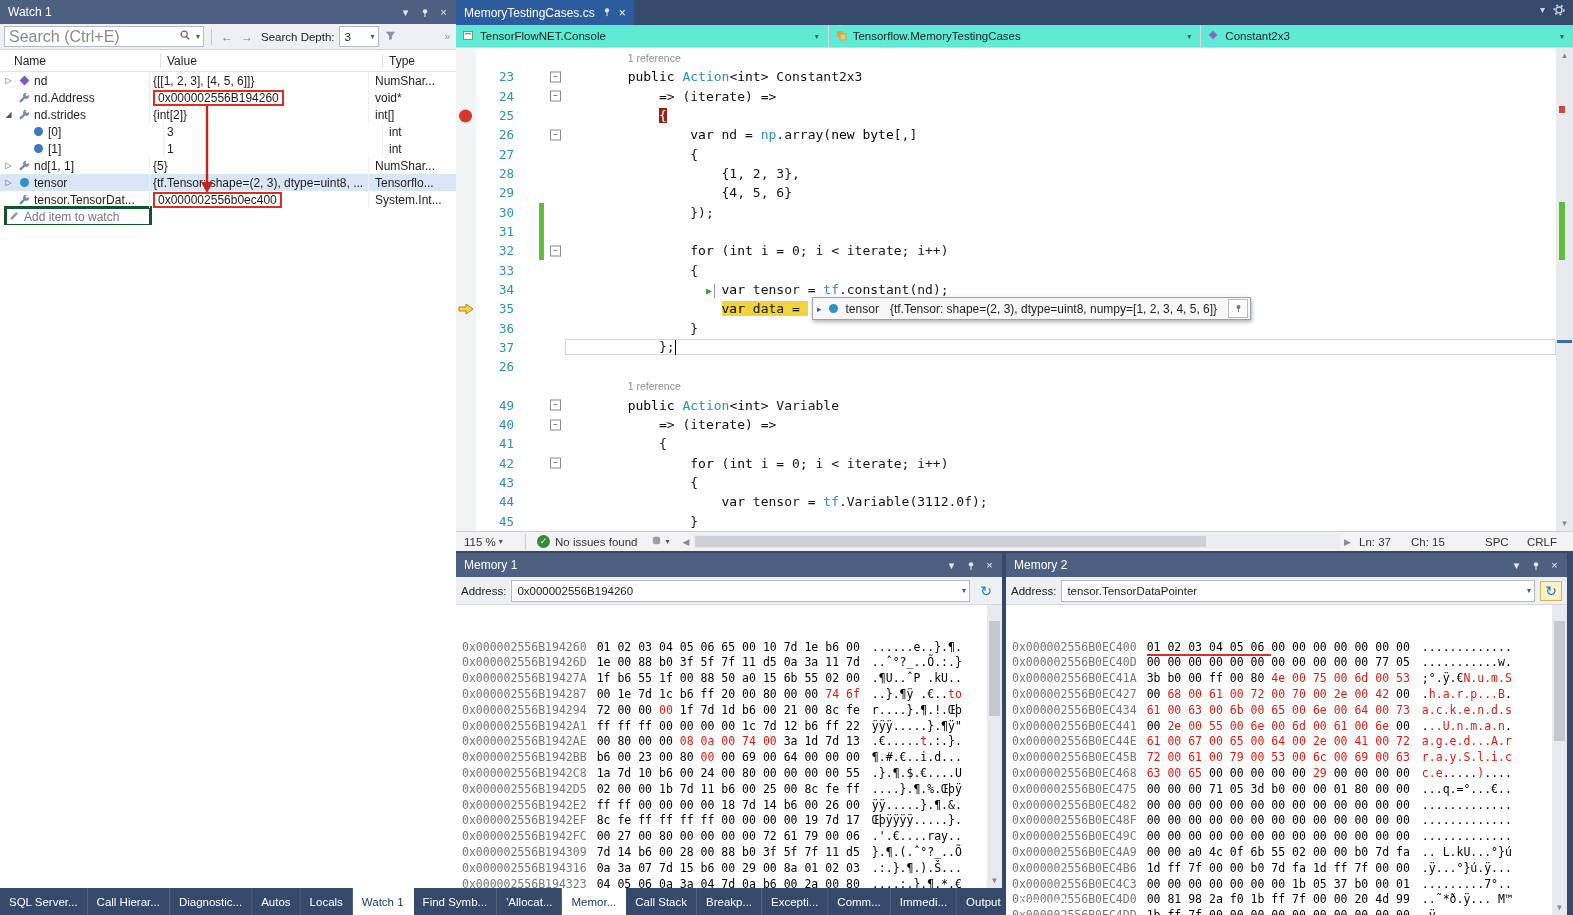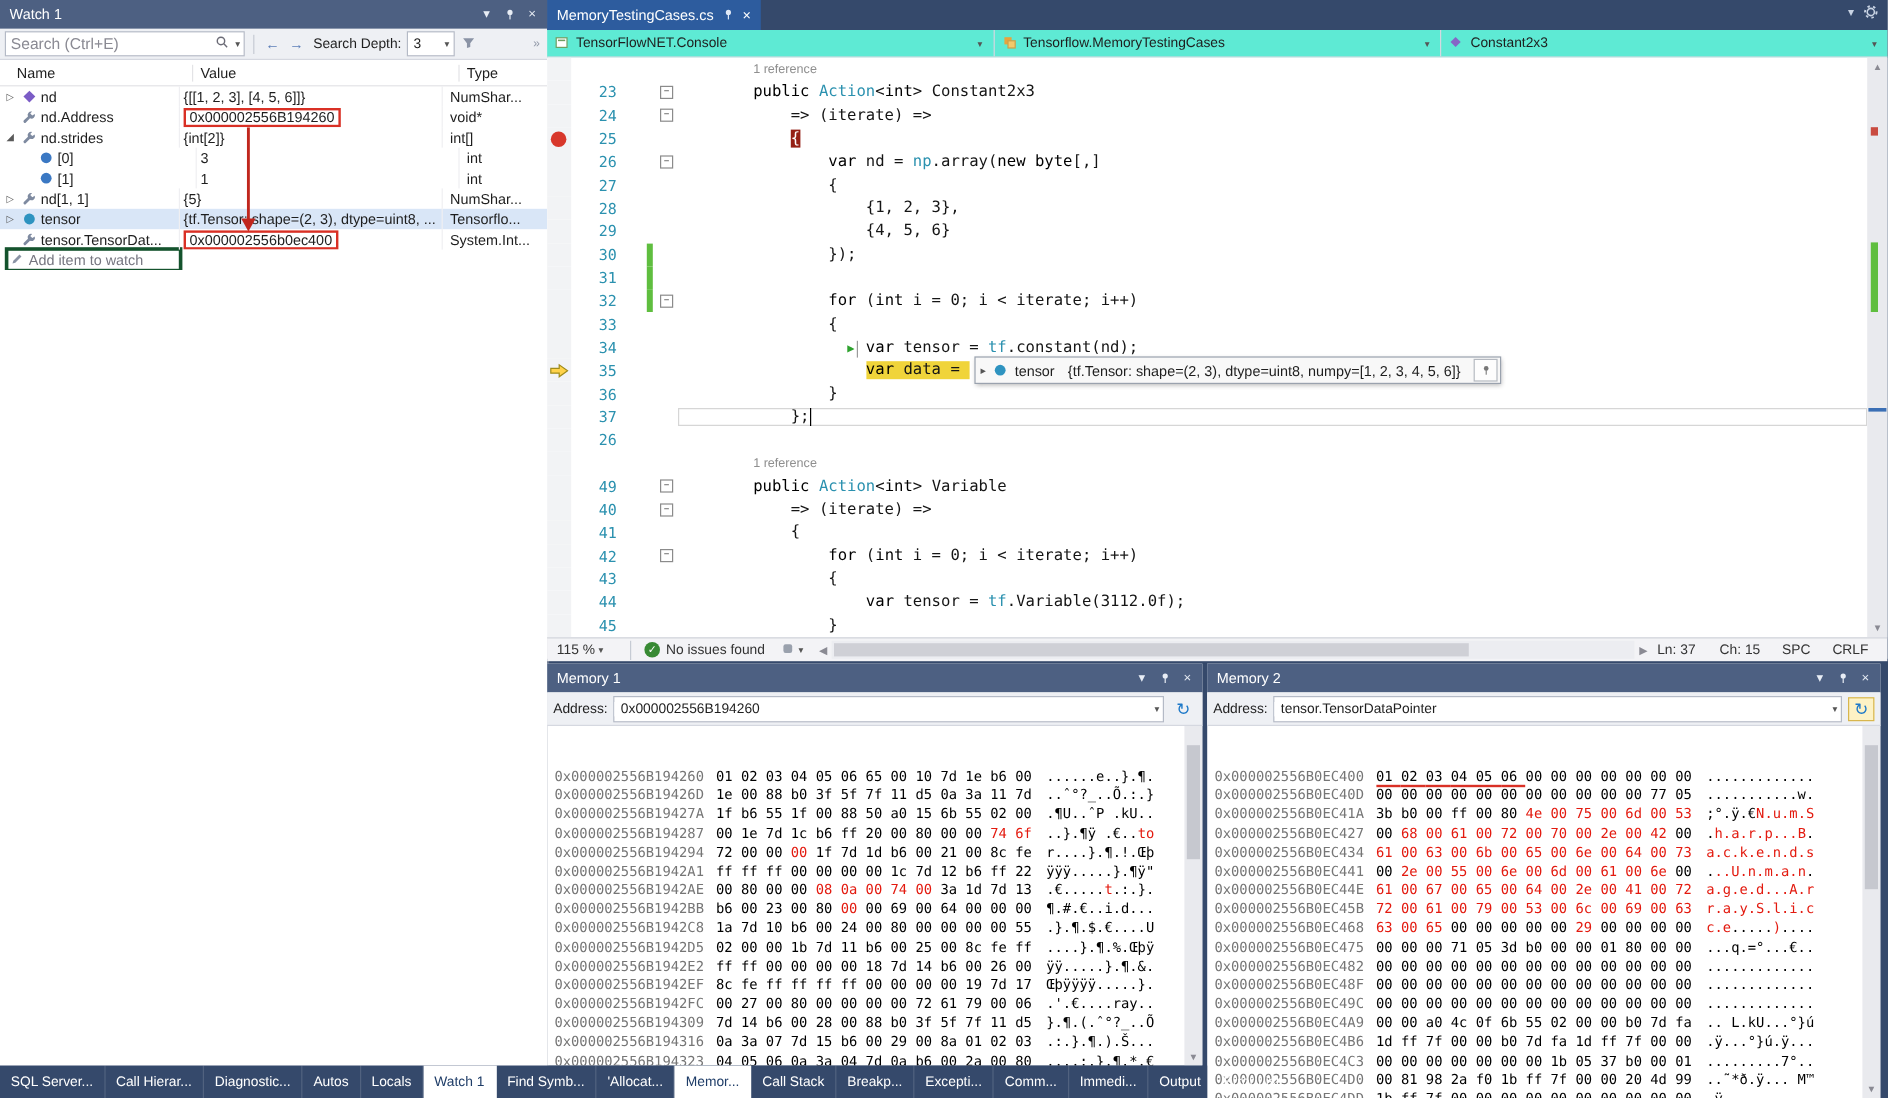--- a/index.html
+++ b/index.html
@@ -12,21 +12,21 @@
   .tool-title{flex:1;white-space:nowrap;overflow:hidden;}
   .tb-icon{width:17px;text-align:center;margin-left:2px;color:#e8edf5;font-size:11px;line-height:16px;}
   .tb-icon svg{vertical-align:middle;}
 
   
   #watch-panel{position:absolute;left:0;top:0;width:456px;height:888px;background:#fff;
     display:flex;flex-direction:column;border-right:1px solid #2c3e5c;}
   .w-toolbar{height:25px;background:#eef0f4;border-bottom:1px solid #d5d8e0;display:flex;
     align-items:center;padding:0 4px;gap:4px;flex:none;}
   .searchbox{width:198px;height:19px;border:1px solid #b4bac6;background:#fff;display:flex;align-items:center;}
-  .searchbox input{flex:1;border:none;outline:none;font-size:13px;padding:0 4px;min-width:0;
+  .searchbox input{flex:1;border:none;outline:none;font-size:16px;padding:0 4px;min-width:0;
     font-family:"Liberation Sans",sans-serif;color:#333;}
   .searchbox input::placeholder{color:#8a8a93;}
   .sb-ic{width:16px;text-align:center;color:#6b6b76;}
   .vsep{width:1px;height:16px;background:#c6cbd4;margin:0 3px;}
   .navarrow{color:#5d7fb8;font-size:12px;width:16px;text-align:center;}
   .depth-combo{width:38px;height:19px;border:1px solid #b4bac6;background:#fff;display:flex;
     align-items:center;font-size:11.5px;}
   .depth-combo .val{flex:1;padding-left:5px;}
   .chev{color:#555;font-size:8px;padding:0 3px;}
   .ovf{color:#8f97a6;font-size:10px;margin-left:auto;padding-right:2px;}
@@ -596,21 +596,21 @@
           <rect x="2" y="2" width="8" height="8" rx="2" fill="#9aa1ad"></rect>
         </svg></span>
     <span class="chev">▾</span>
     <span style="margin-left:10px;color:#8a8a93;font-size:9px;">◀</span>
     <div class="hsb-track">
         <div class="hsb-thumb"></div>
       </div>
     <span style="color:#8a8a93;font-size:9px;margin-right:8px;">▶</span>
     <span class="st-lbl">Ln: 37</span>
     <span class="st-lbl">Ch: 15</span>
-    <span class="st-lbl" style="width:42px;">SPC</span>
+    <span class="st-lbl" style="width:42px;margin-left:22px;">SPC</span>
     <span class="st-lbl" style="width:46px;">CRLF</span>
   </div>
 </div>
 
 <div id="memory1" class="mem-panel">
   <div class="tool-titlebar">
     <span class="tool-title">Memory 1</span>
     <span class="tb-icon">▾</span>
     <span class="tb-icon"><svg width="10" height="10" viewBox="0 0 12 12">
           <circle cx="6" cy="4" r="2.6" fill="#e8edf5"></circle>

